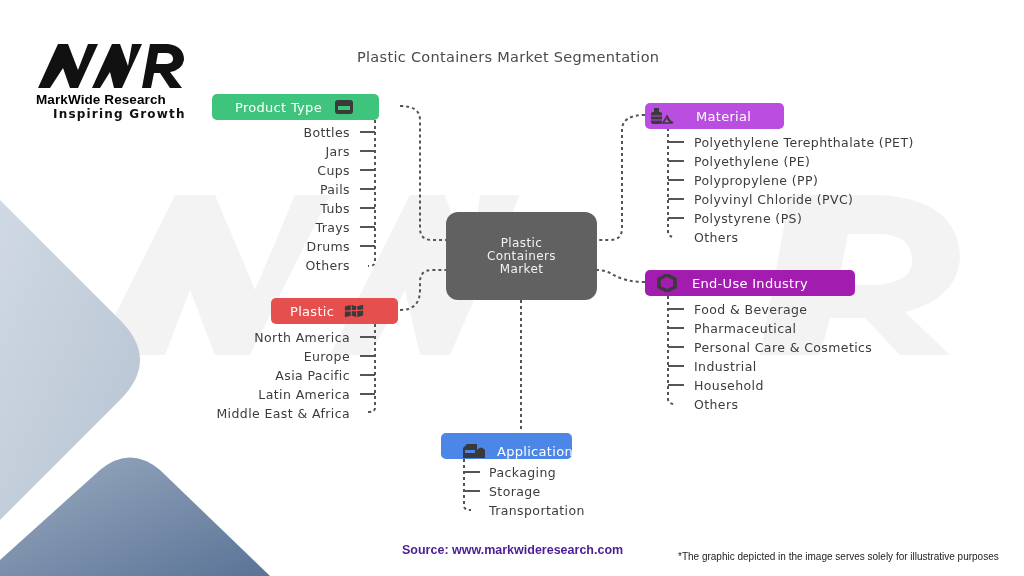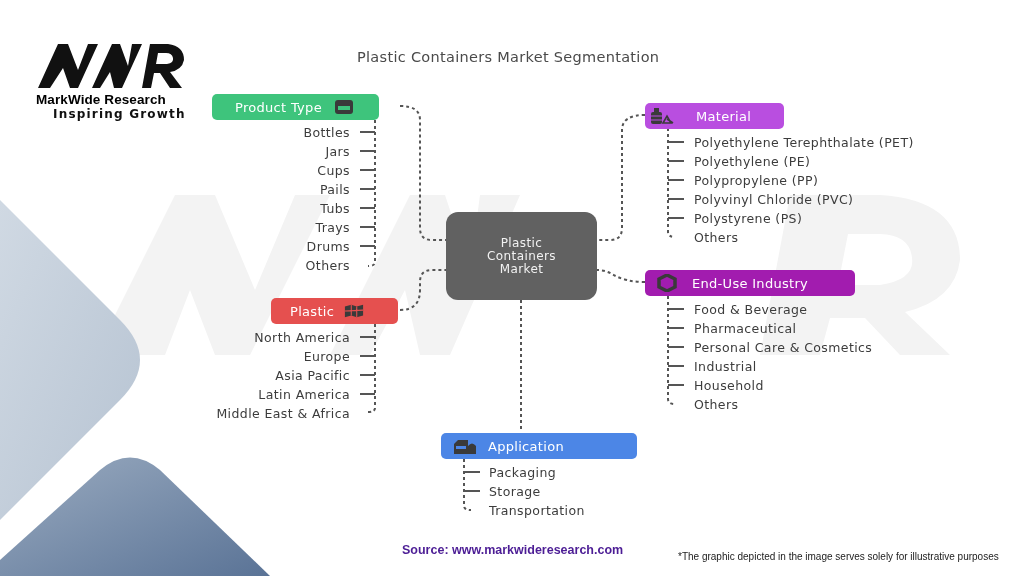--- a/index.html
+++ b/index.html
@@ -187,21 +187,21 @@
 </div>
 <div class="list" style="left:694px; top:300px; width:300px;">
   <div class="it">Food &amp; Beverage</div>
   <div class="it">Pharmaceutical</div>
   <div class="it">Personal Care &amp; Cosmetics</div>
   <div class="it">Industrial</div>
   <div class="it">Household</div>
   <div class="it">Others</div>
 </div>
 
-<div class="node" style="left:441px; top:433px; width:196px; background:#4c86e6; padding-left:11px;">
+<div class="node" style="left:441px; top:433px; width:131px; background:#4c86e6; padding-left:20px;align-items:flex-end;">
   <span class="ic" style="width:26px;">
     <svg width="26" height="18" viewBox="0 0 26 18">
         <path d="M2 7 L6 3 L16 3 L16 17 L2 17 Z" fill="#3a3a3a"></path>
         <rect x="4" y="9" width="10" height="3" fill="#4c86e6"></rect>
         <path d="M16 17 L16 9 Q20 4 24 9 L24 17 Z" fill="#3a3a3a"></path>
       </svg>
   </span>
   <span style="margin-left:10px;">Application</span>
 </div>
 <div class="list" style="left:489px; top:463px; width:200px;">

